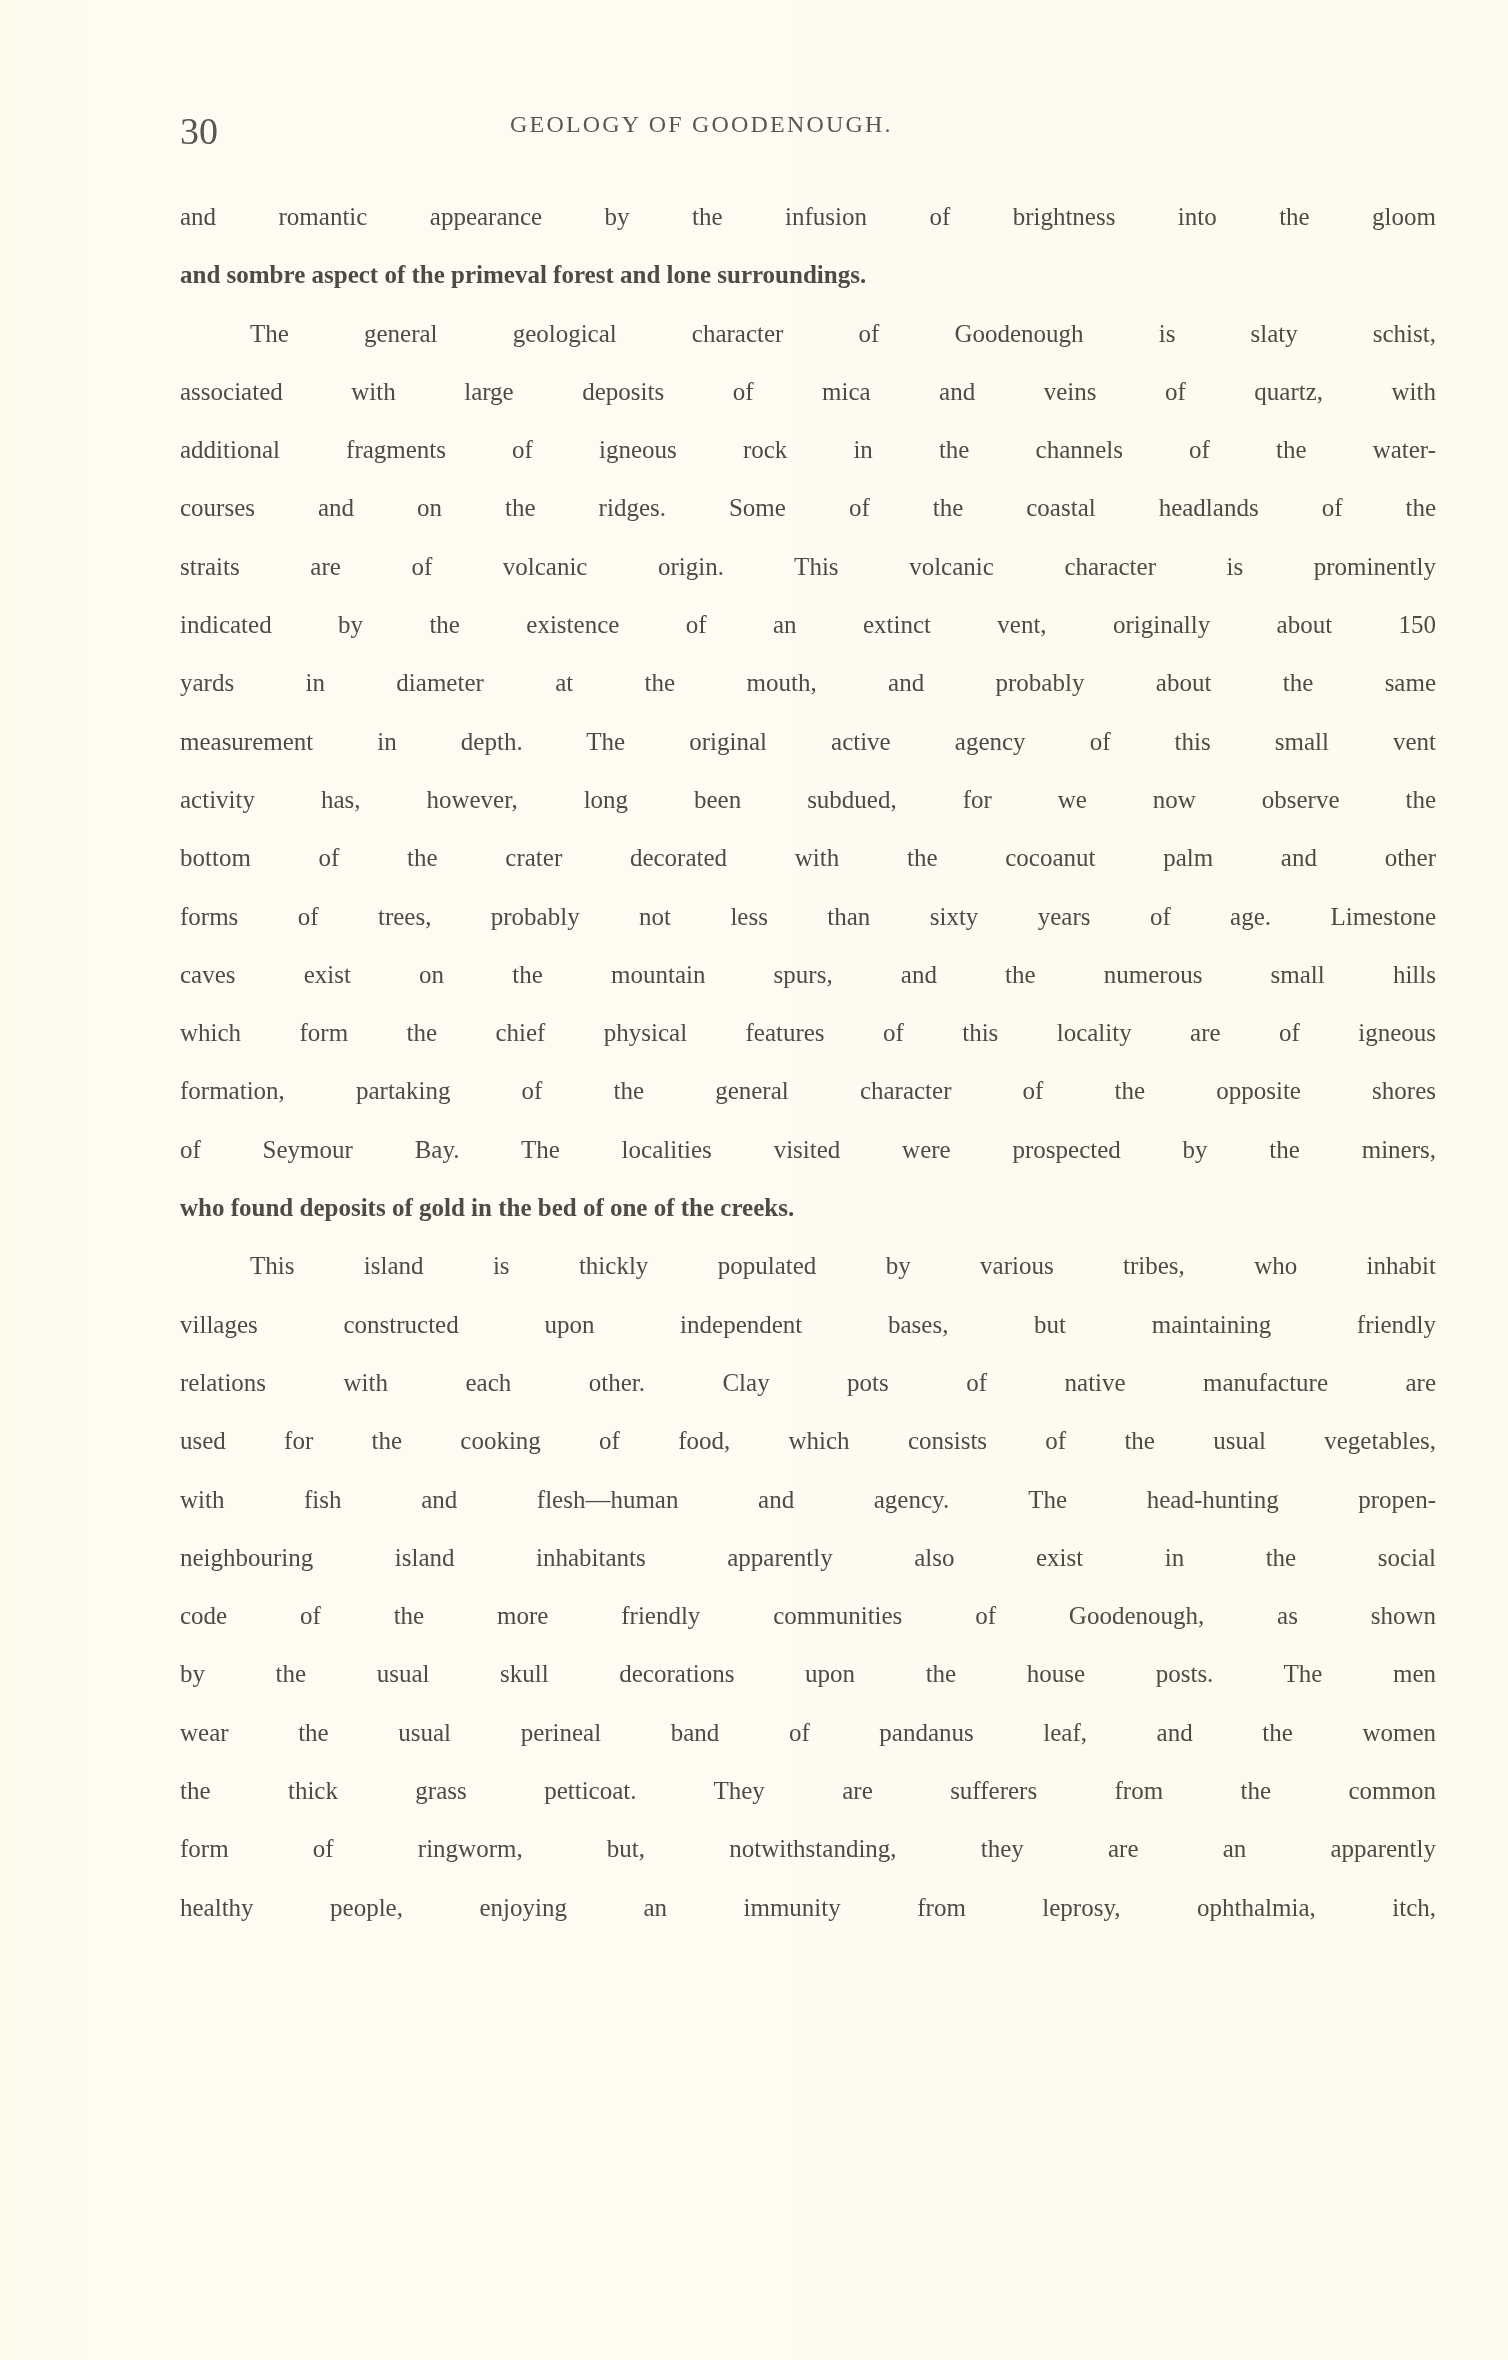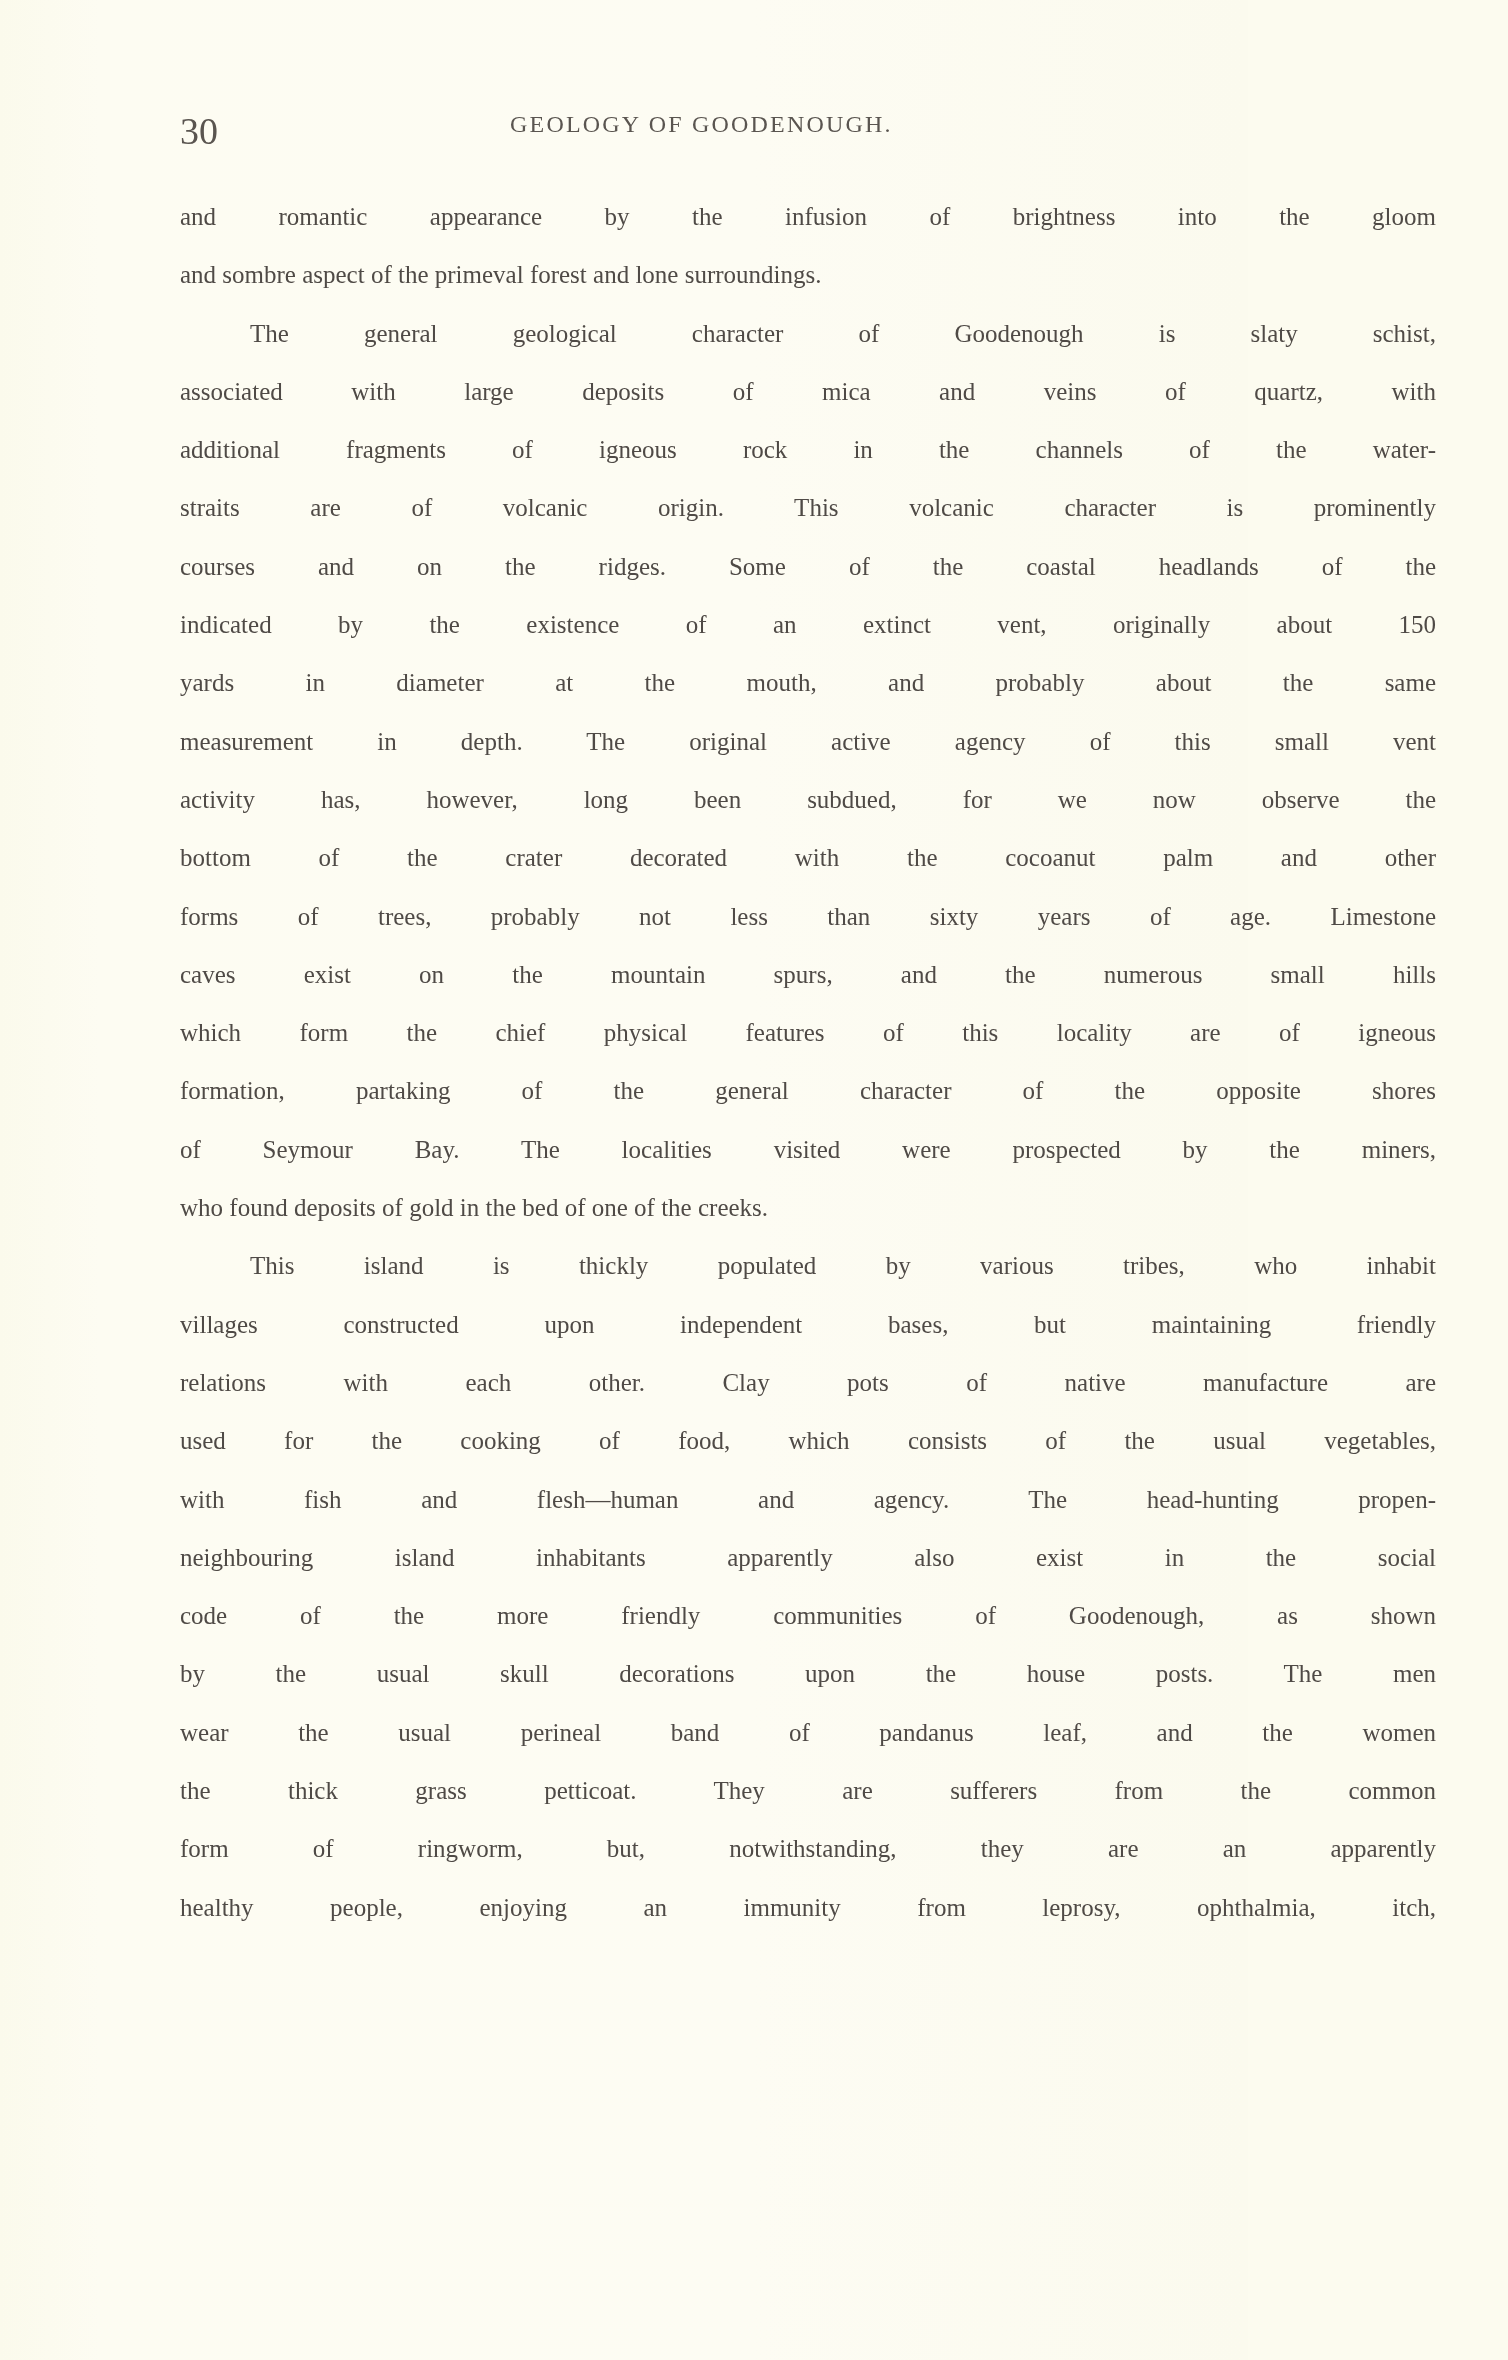--- a/index.html
+++ b/index.html
@@ -59,42 +59,43 @@
       text-align: justify;
       text-align-last: justify;
       overflow: visible;
     }
     .line.indent {
       padding-left: 70px;
     }
     .line.last {
       text-align: left;
       text-align-last: left;
+      font-weight: bold;
     }
   </style>
 </head>
 <body>
 
 <div class="page">
   <div class="page-number">30</div>
   <div class="running-head">GEOLOGY OF GOODENOUGH.</div>
 
   <div class="body-text">
 
     <div class="paragraph">
       <span class="line">and romantic appearance by the infusion of brightness into the gloom</span>
       <span class="line last">and sombre aspect of the primeval forest and lone surroundings.</span>
     </div>
 
     <div class="paragraph">
       <span class="line indent">The general geological character of Goodenough is slaty schist,</span>
       <span class="line">associated with large deposits of mica and veins of quartz, with</span>
       <span class="line">additional fragments of igneous rock in the channels of the water-</span>
+      <span class="line">courses and on the ridges.  Some of the coastal headlands of the</span>
       <span class="line">straits are of volcanic origin.  This volcanic character is prominently</span>
-      <span class="line">courses and on the ridges.  Some of the coastal headlands of the</span>
       <span class="line">indicated by the existence of an extinct vent, originally about 150</span>
       <span class="line">yards in diameter at the mouth, and probably about the same</span>
       <span class="line">measurement in depth.  The original active agency of this small vent</span>
       <span class="line">activity has, however, long been subdued, for we now observe the</span>
       <span class="line">bottom of the crater decorated with the cocoanut palm and other</span>
       <span class="line">forms of trees, probably not less than sixty years of age.  Limestone</span>
       <span class="line">caves exist on the mountain spurs, and the numerous small hills</span>
       <span class="line">which form the chief physical features of this locality are of igneous</span>
       <span class="line">formation, partaking of the general character of the opposite shores</span>
       <span class="line">of Seymour Bay.  The localities visited were prospected by the miners,</span>

